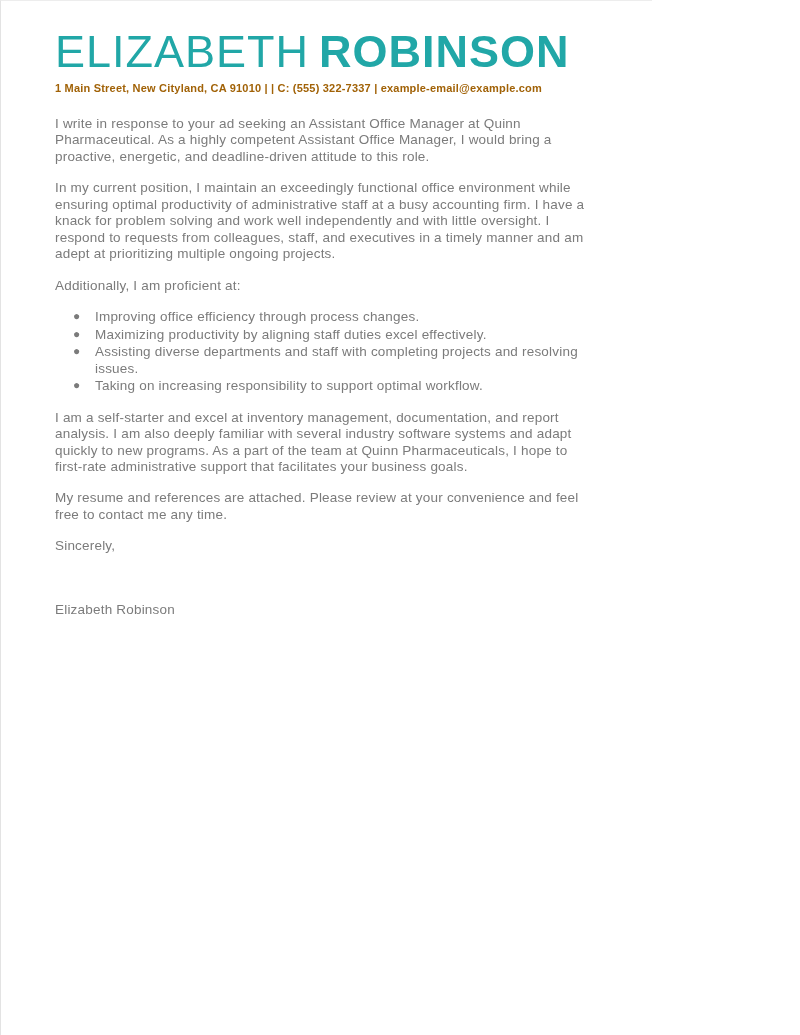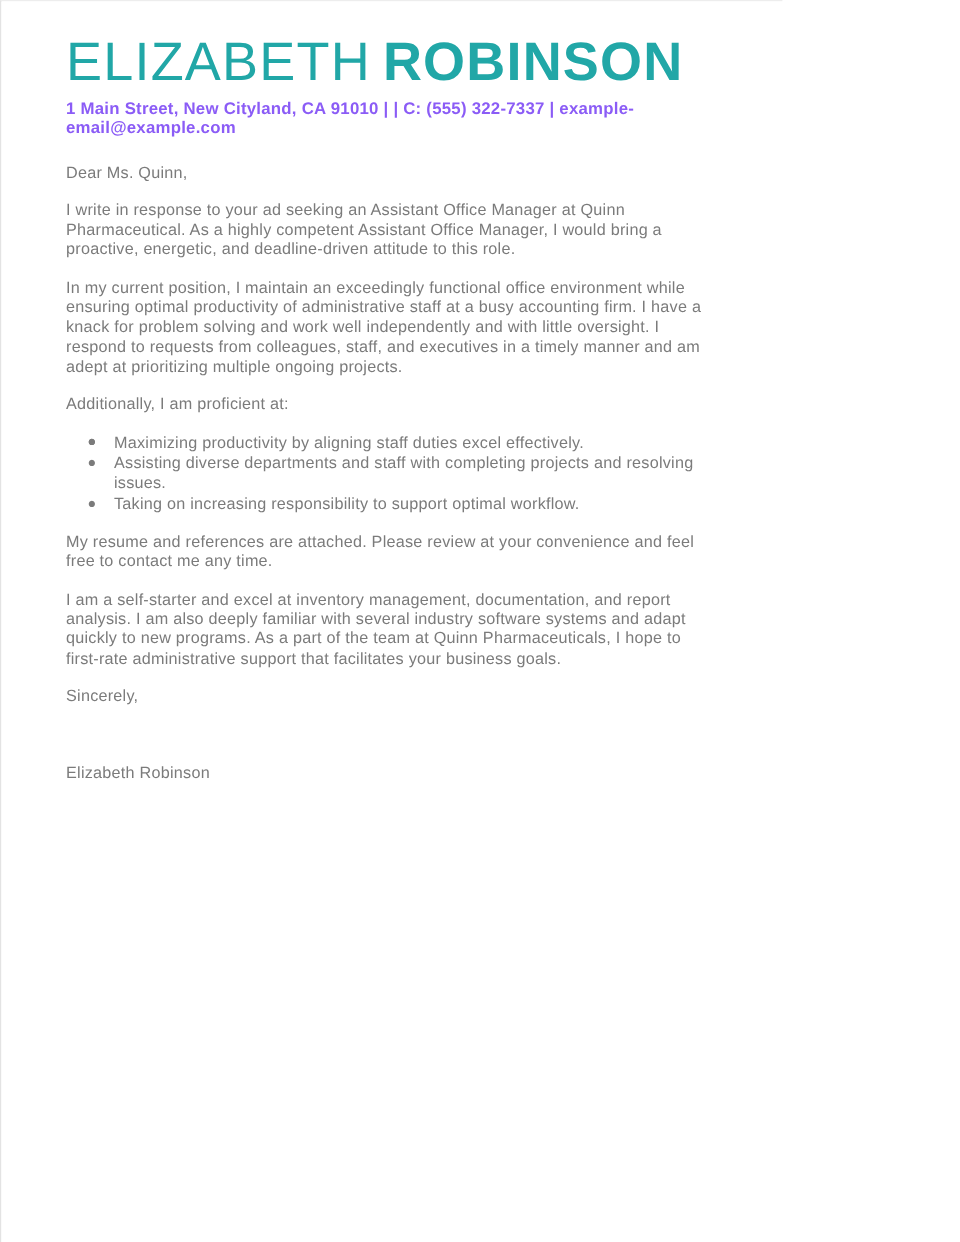--- a/index.html
+++ b/index.html
@@ -30,23 +30,23 @@
     margin: 0 0 8px 0;
   }
   .name-first {
     font-weight: 300;
   }
   .name-last {
     font-weight: 700;
     margin-left: 10px;
   }
   .contact-line {
-    font-size: 14px;
+    font-size: 11px;
     font-weight: 700;
-    color: #8b5cf6;
+    color: #a16207;
     letter-spacing: 0.2px;
     margin: 0 0 22px 0;
   }
   .body-text {
     font-size: 13.5px;
     line-height: 1.22;
     color: #7b7b7b;
     letter-spacing: 0.2px;
   }
   .para {
@@ -86,49 +86,49 @@
   <div class="content">
 
     <div class="name-line">
       <span class="name-first">ELIZABETH</span><span class="name-last">ROBINSON</span>
     </div>
 
     <div class="contact-line">1 Main Street, New Cityland, CA 91010 | | C: (555) 322-7337 | example-email@example.com</div>
 
     <div class="body-text">
 
-      <p class="salutation">Dear Ms. Quinn,</p>
 
       <p class="para">I write in response to your ad seeking an Assistant Office Manager at Quinn Pharmaceutical. As a highly competent Assistant Office Manager, I would bring a proactive, energetic, and deadline-driven attitude to this role.</p>
 
       <p class="para">In my current position, I maintain an exceedingly functional office environment while ensuring optimal productivity of administrative staff at a busy accounting firm. I have a knack for problem solving and work well independently and with little oversight. I respond to requests from colleagues, staff, and executives in a timely manner and am adept at prioritizing multiple ongoing projects.</p>
 
       <p class="para">Additionally, I am proficient at:</p>
 
       <ul class="bullet-list">
         <li class="bullet-item">
           <span class="dot">●</span>
+          <span>Improving office efficiency through process changes.</span>
         </li>
         <li class="bullet-item">
           <span class="dot">●</span>
           <span>Maximizing productivity by aligning staff duties excel effectively.</span>
         </li>
         <li class="bullet-item">
           <span class="dot">●</span>
           <span>Assisting diverse departments and staff with completing projects and resolving issues.</span>
         </li>
         <li class="bullet-item">
           <span class="dot">●</span>
           <span>Taking on increasing responsibility to support optimal workflow.</span>
         </li>
       </ul>
 
+      <p class="para">I am a self-starter and excel at inventory management, documentation, and report analysis. I am also deeply familiar with several industry software systems and adapt quickly to new programs. As a part of the team at Quinn Pharmaceuticals, I hope to first-rate administrative support that facilitates your business goals.</p>
+
       <p class="para">My resume and references are attached. Please review at your convenience and feel free to contact me any time.</p>
-
-      <p class="para">I am a self-starter and excel at inventory management, documentation, and report analysis. I am also deeply familiar with several industry software systems and adapt quickly to new programs. As a part of the team at Quinn Pharmaceuticals, I hope to first-rate administrative support that facilitates your business goals.</p>
 
       <p class="closing">Sincerely,</p>
 
       <p class="signature">Elizabeth Robinson</p>
 
     </div>
   </div>
 </div>
 
 </body></html>

